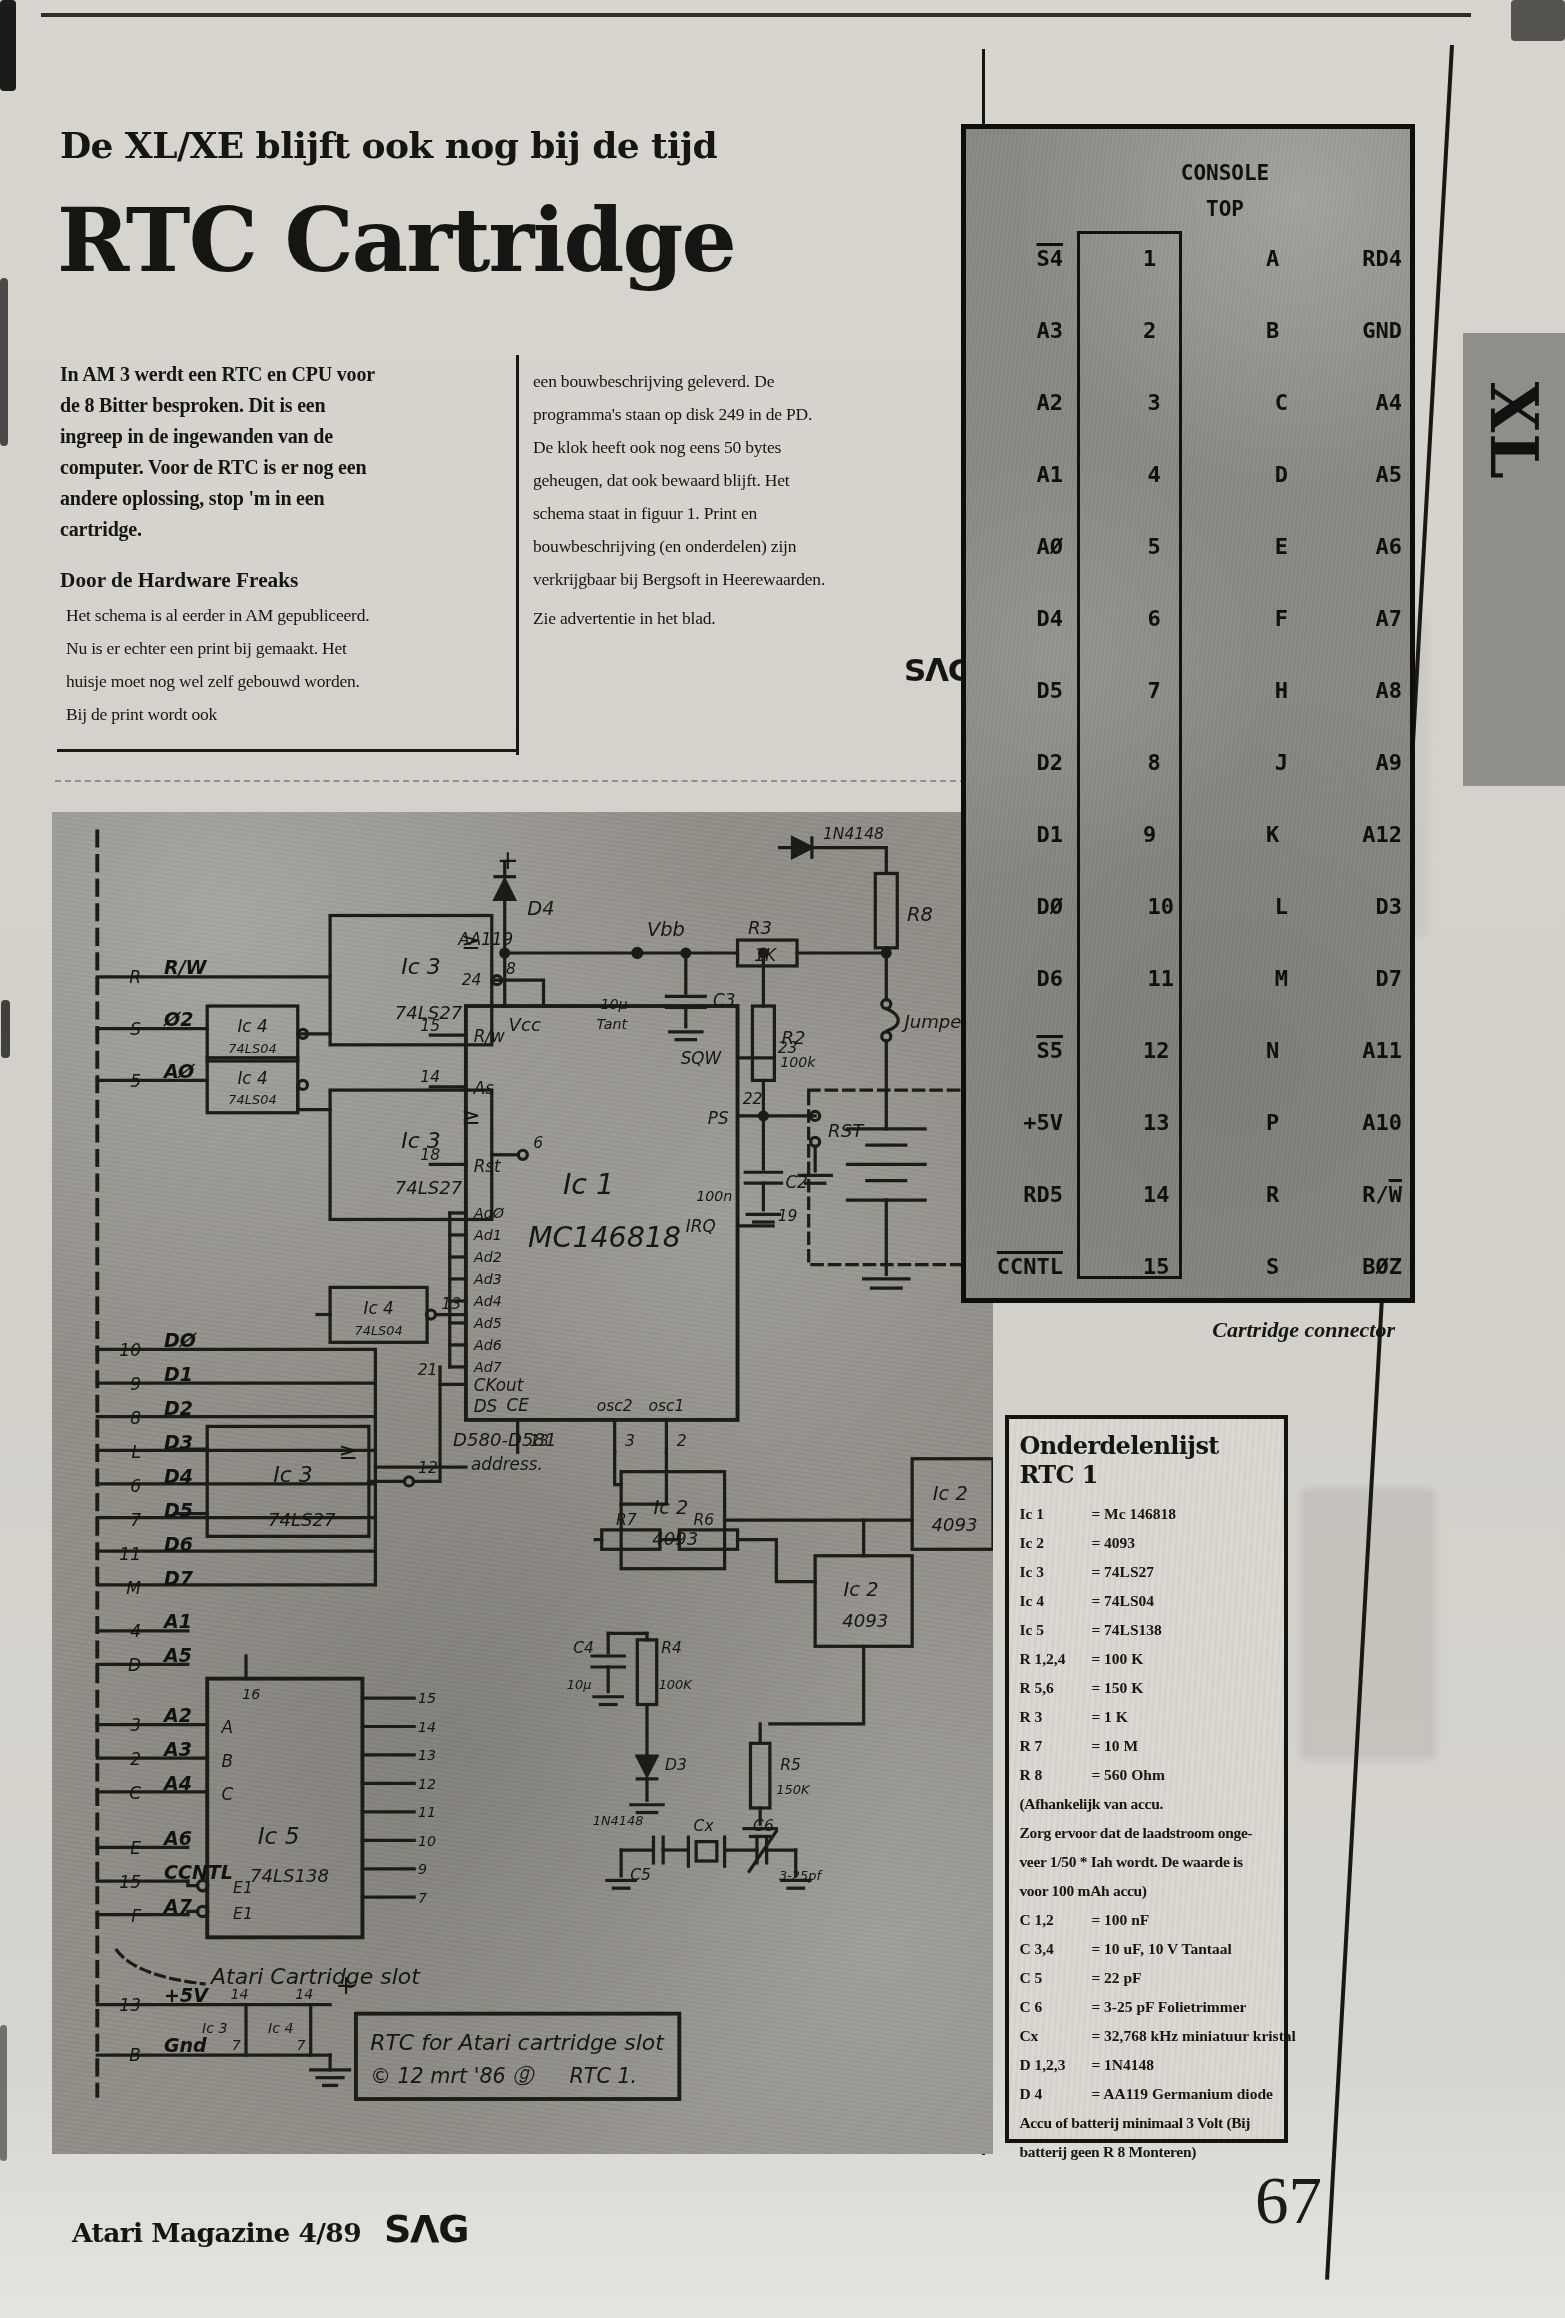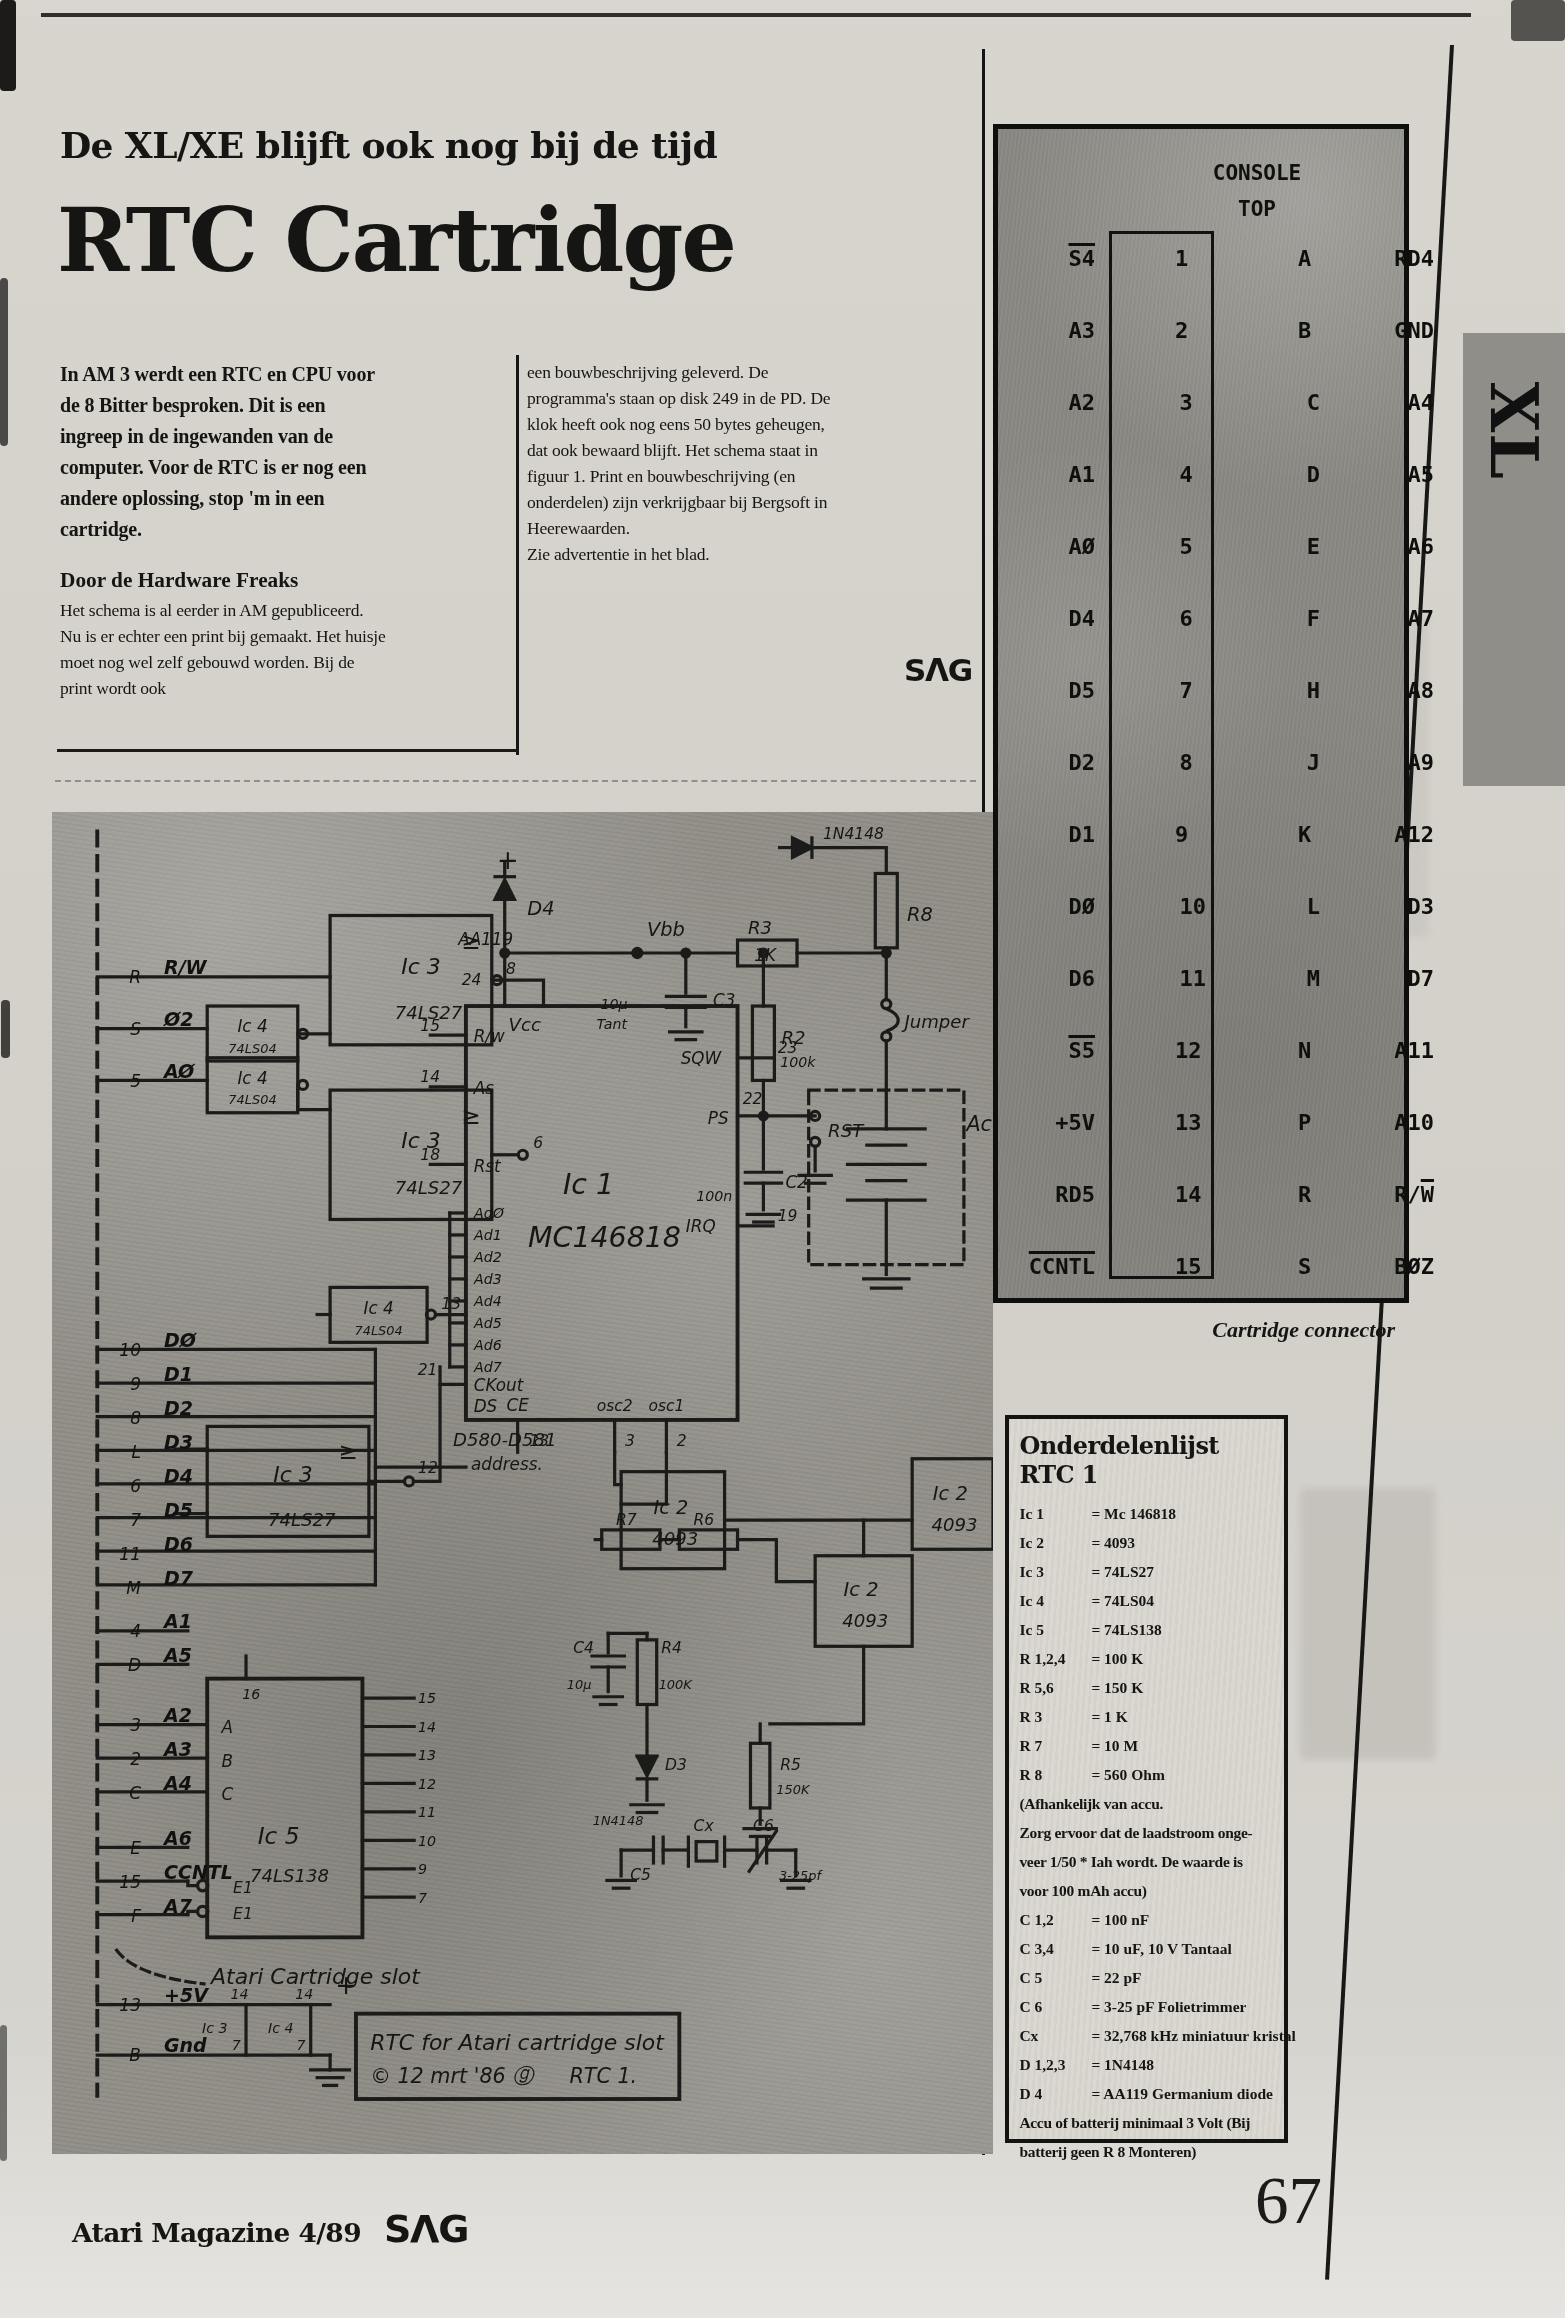--- a/index.html
+++ b/index.html
@@ -13,21 +13,21 @@
   .page-rule{left:1450px;top:45px;width:3.9px;height:2238px;background:#181817;transform:rotate(3.2deg);transform-origin:top center;}
   .smudge{background:#1c1b19;border-radius:3.9px;}
   .ghost{background:#b9b6b0;filter:blur(3.9px);opacity:.55;border-radius:5.2px;}
   
   .kicker{left:60px;top:124px;font-family:"DejaVu Serif",serif;font-weight:bold;font-size:36px;letter-spacing:-0.6px;}
   .title{left:57px;top:189px;font-family:"DejaVu Serif",serif;font-weight:bold;font-size:87px;letter-spacing:-1.9px;}
   
   .col-left{left:60px;top:359px;width:327px;}
   .col-right{left:527px;top:359px;width:309px;}
   .intro{font-weight:bold;font-size:20px;line-height:31px;letter-spacing:-0.2px;margin:0;}
-  .bodytext{font-size:17.5px;line-height:26px;letter-spacing:-0.2px;margin:0;}
+  .bodytext{font-size:17.5px;line-height:33px;letter-spacing:-0.2px;margin:6px;}
   .subhead{font-weight:bold;font-size:21.3px;margin:23px 0 3.9px 0;}
   .col-divider{left:516px;top:355px;width:2.6px;height:400px;background:#161616;}
   .col-underline{left:57px;top:749px;width:459px;height:2.6px;background:#1a1a19;}
   .dash-sep{left:55px;top:780px;width:921px;border-top:2.6px dashed #807f7a;opacity:.8;}
   .sag{font-family:"DejaVu Sans",sans-serif;font-weight:bold;letter-spacing:-1.3px;}
   .sig-logo{left:904px;top:652px;font-size:31px;}
   
   .schematic{left:52px;top:812px;width:941px;height:1342px;
     background:
       radial-gradient(circle at 18% 8%, rgba(255,255,255,.20), transparent 34%),
@@ -47,21 +47,21 @@
   .h80 .srow{height:52px;} .h52 .srow{height:34px;} .h78 .srow{height:50px;}
   .spin{display:inline-block;width:34px;text-align:right;font:italic 17px "DejaVu Sans",sans-serif;color:#14140f;}
   .ssig{margin-left:23px;font:italic bold 19px "DejaVu Sans",sans-serif;transform:translateY(-9.7px);color:#111;}
   .adcol{position:absolute;left:422px;top:390px;width:58px;}
   .adcol .srow{height:22px;}
   .adlbl{font:italic 14.2px "DejaVu Sans",sans-serif;color:#14140f;}
   .outcol{position:absolute;left:366px;top:872px;width:30px;}
   .outcol .srow{height:28.5px;}
   .outlbl{font:italic 14.2px "DejaVu Sans",sans-serif;color:#14140f;}
   
-  .connector-box{left:993px;top:124px;width:416px;height:1179px;box-sizing:border-box;border:5.2px solid #0e0e0d;
+  .connector-box{left:961px;top:124px;width:454px;height:1179px;box-sizing:border-box;border:5.2px solid #0e0e0d;
     background:
       radial-gradient(circle at 75% 6%, rgba(255,255,255,.22), transparent 26%),
       radial-gradient(circle at 20% 45%, rgba(255,255,255,.10), transparent 30%),
       radial-gradient(circle at 60% 80%, rgba(0,0,0,.08), transparent 40%),
       repeating-linear-gradient(97deg, rgba(0,0,0,.05) 0 1.9px, transparent 1.9px 3.9px),
       #8c8b85;}
   .console-label{position:absolute;left:207px;top:26px;width:104px;text-align:center;
     font-family:"DejaVu Sans Mono",monospace;font-weight:bold;font-size:21px;line-height:36px;color:#101010;}
   .conn-rect{position:absolute;left:111px;top:102px;width:99px;height:1042px;border:3.9px solid #121211;}
   .conn-rows{position:absolute;left:0;top:93px;width:436px;display:flex;flex-direction:column;}

